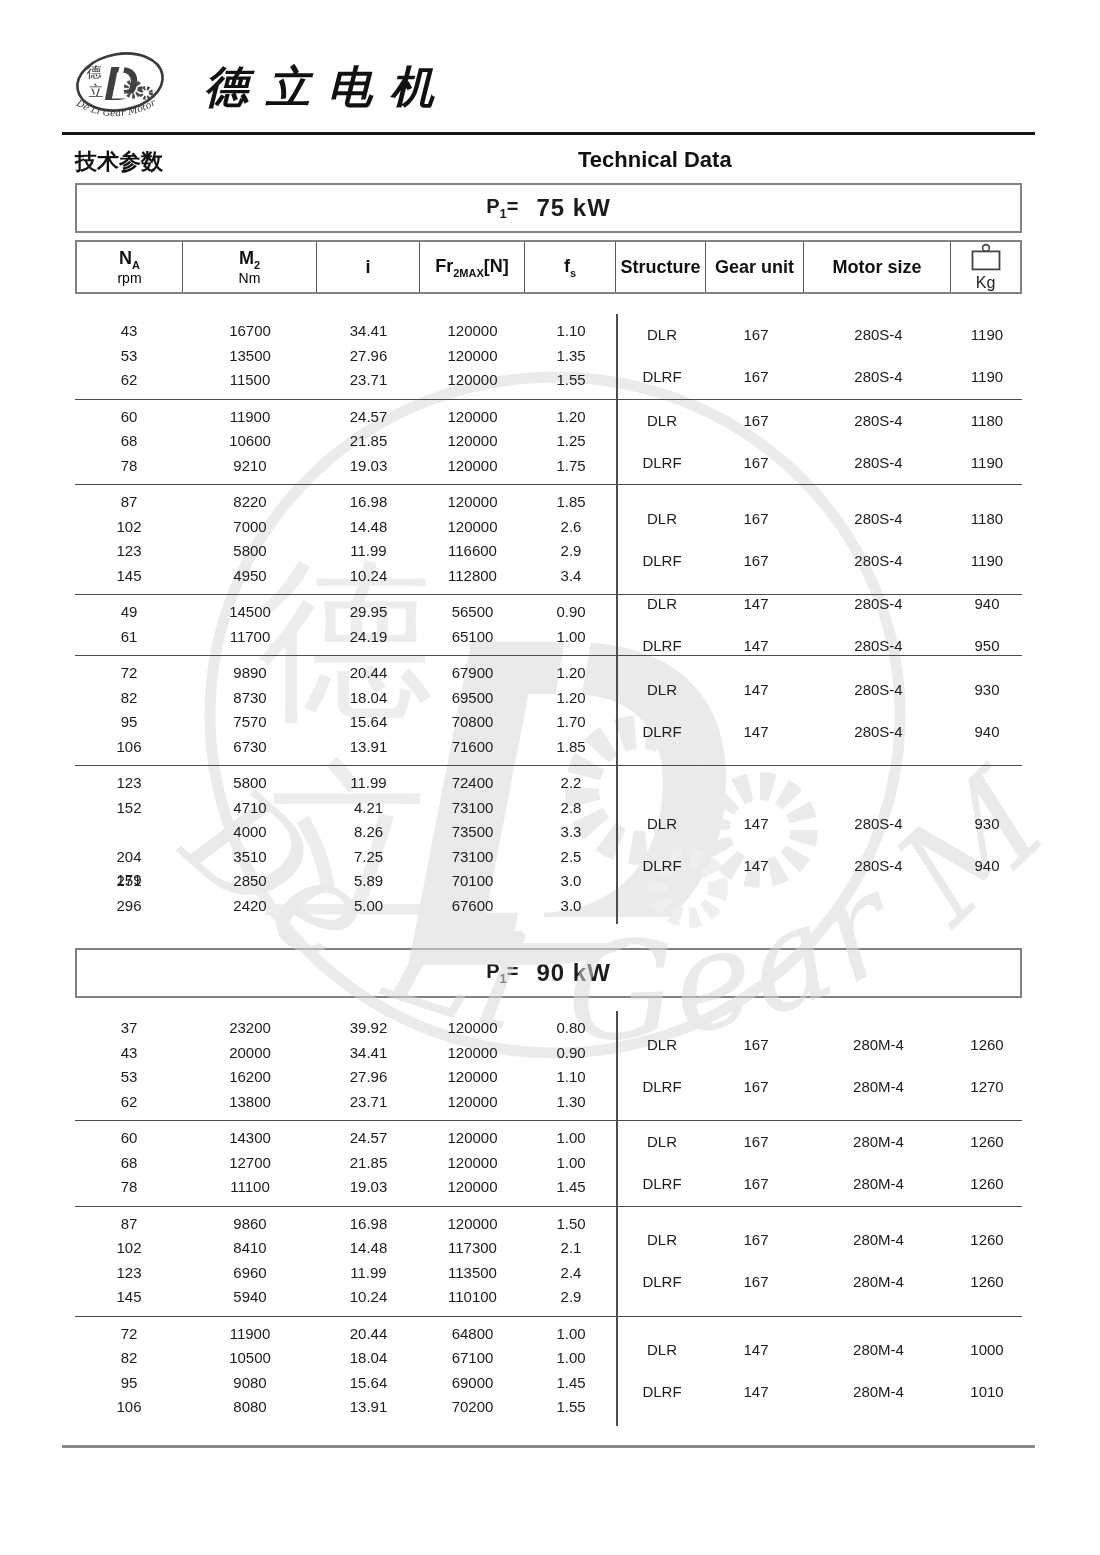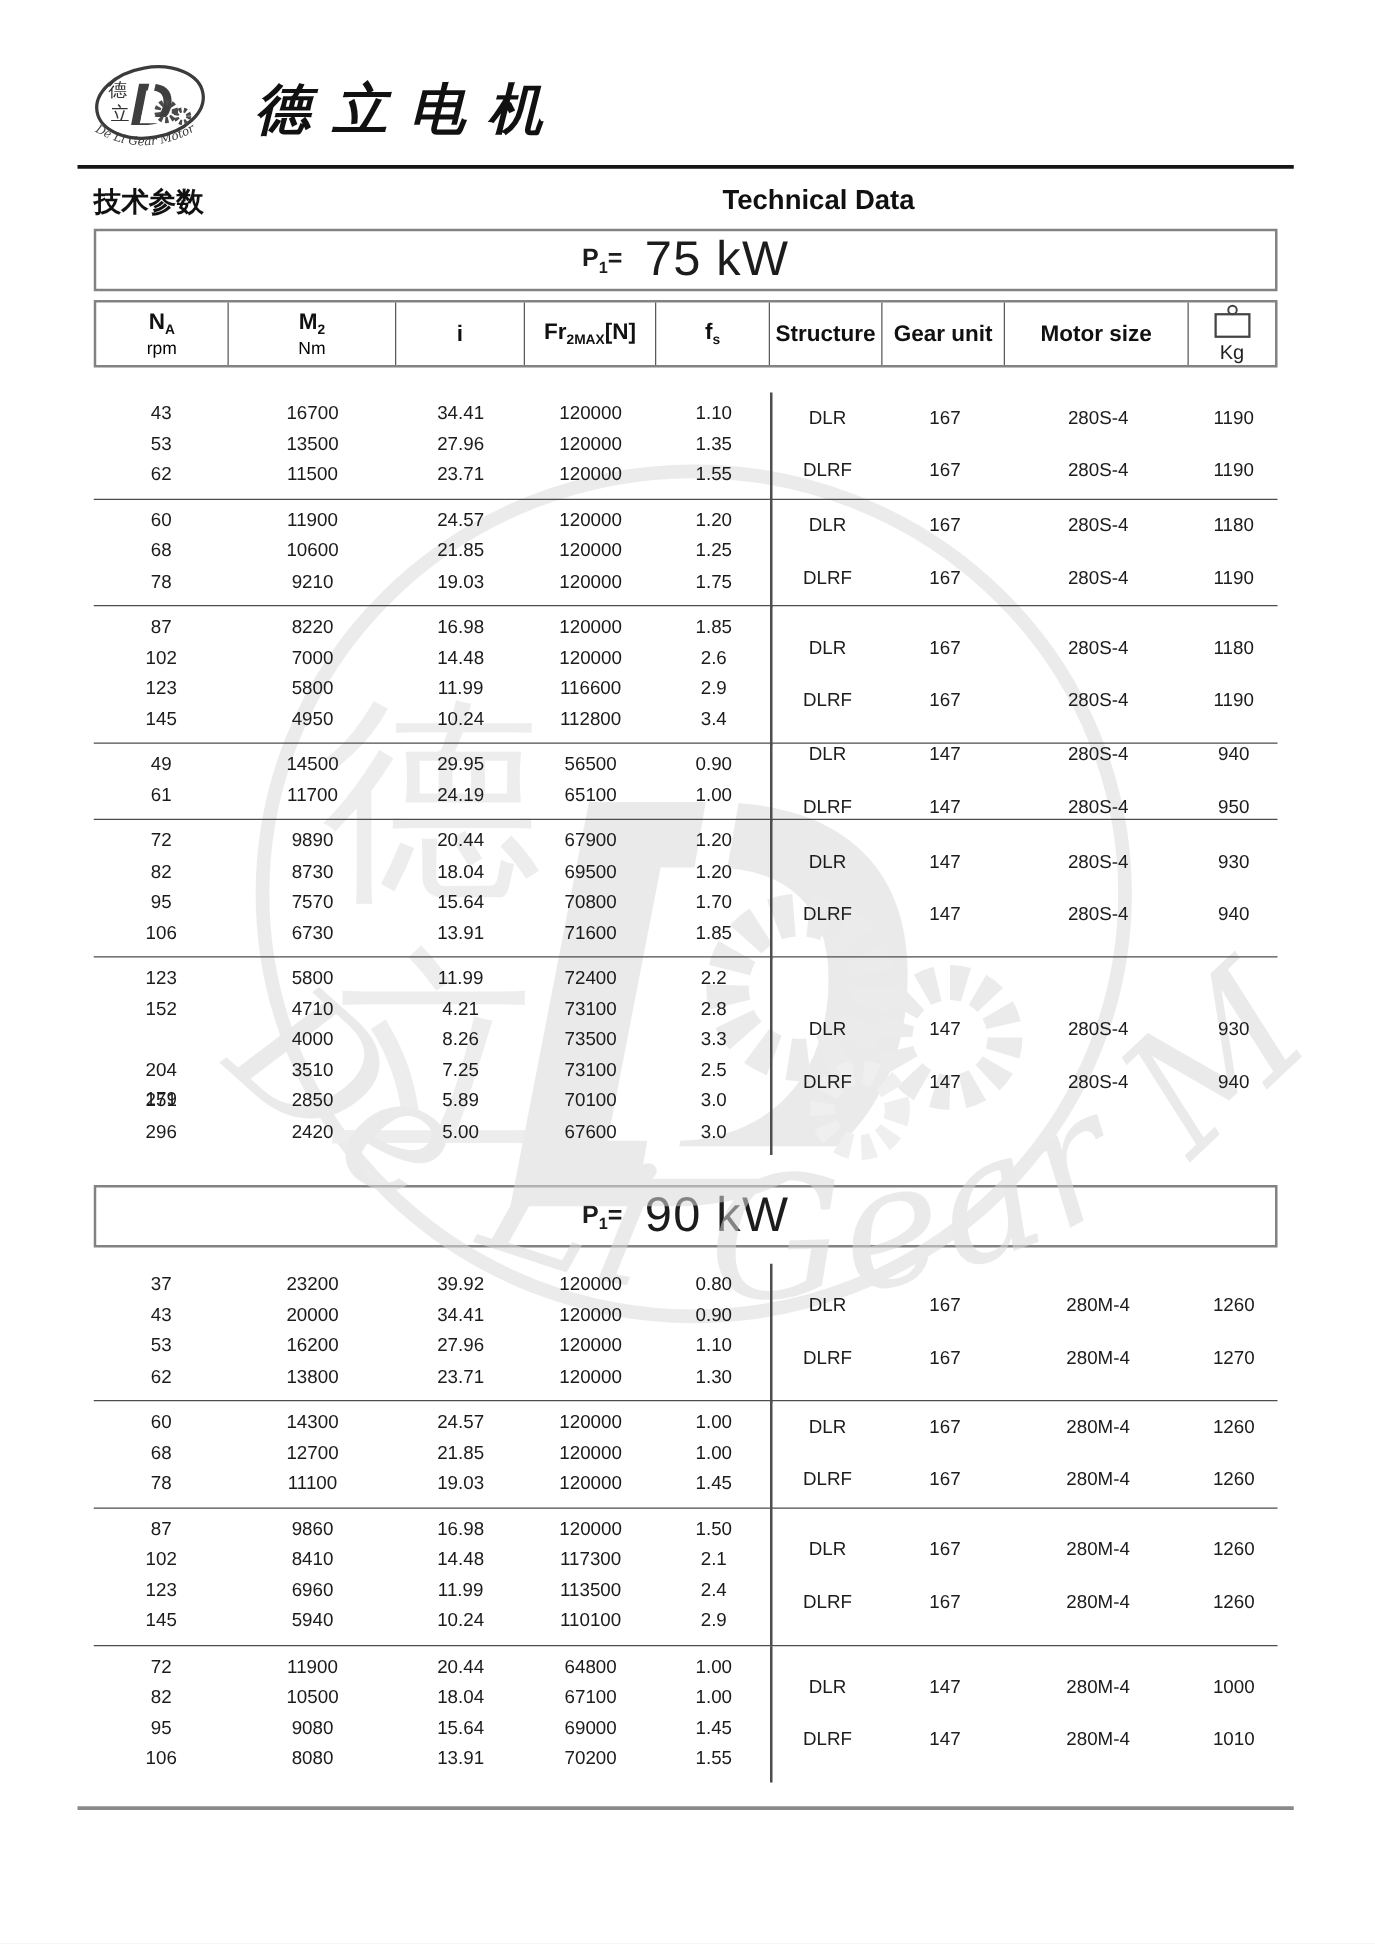--- a/index.html
+++ b/index.html
@@ -17,21 +17,21 @@
   .sec{position:relative; margin:12px 0 0 75px; height:30px; width:947px;}
   .sec .zh{font-size:22px; font-weight:bold; color:#111;}
   .sec .en{position:absolute; left:503px; top:0; font-size:22px; font-weight:bold; color:#111;}
 
   .title-box{
     box-sizing:border-box; margin:6px 0 0 75px; width:947px; height:50px;
     border:2px solid #828282; display:flex; align-items:center; justify-content:center;
   }
   .title-box .psmall{font-size:20px; font-weight:bold;}
   .title-box .psmall sub{font-size:13px;}
-  .title-box .pbig{font-size:39px; font-weight:400; letter-spacing:1px; margin-left:18px;}
+  .title-box .pbig{font-size:24px; font-weight:700; letter-spacing:1px; margin-left:18px;}
   .tb2{margin-top:24px;}
 
   .colhead{
     box-sizing:border-box; margin:7px 0 0 75px; width:947px; height:54px;
     border:2px solid #828282; display:grid;
     grid-template-columns:106px 134px 103px 105px 91px 90px 98px 147px auto;
   }
   .hcell{
     box-sizing:border-box; border-right:1.5px solid #5a5a5a;
     display:flex; flex-direction:column; align-items:center; justify-content:center; line-height:1.12;

